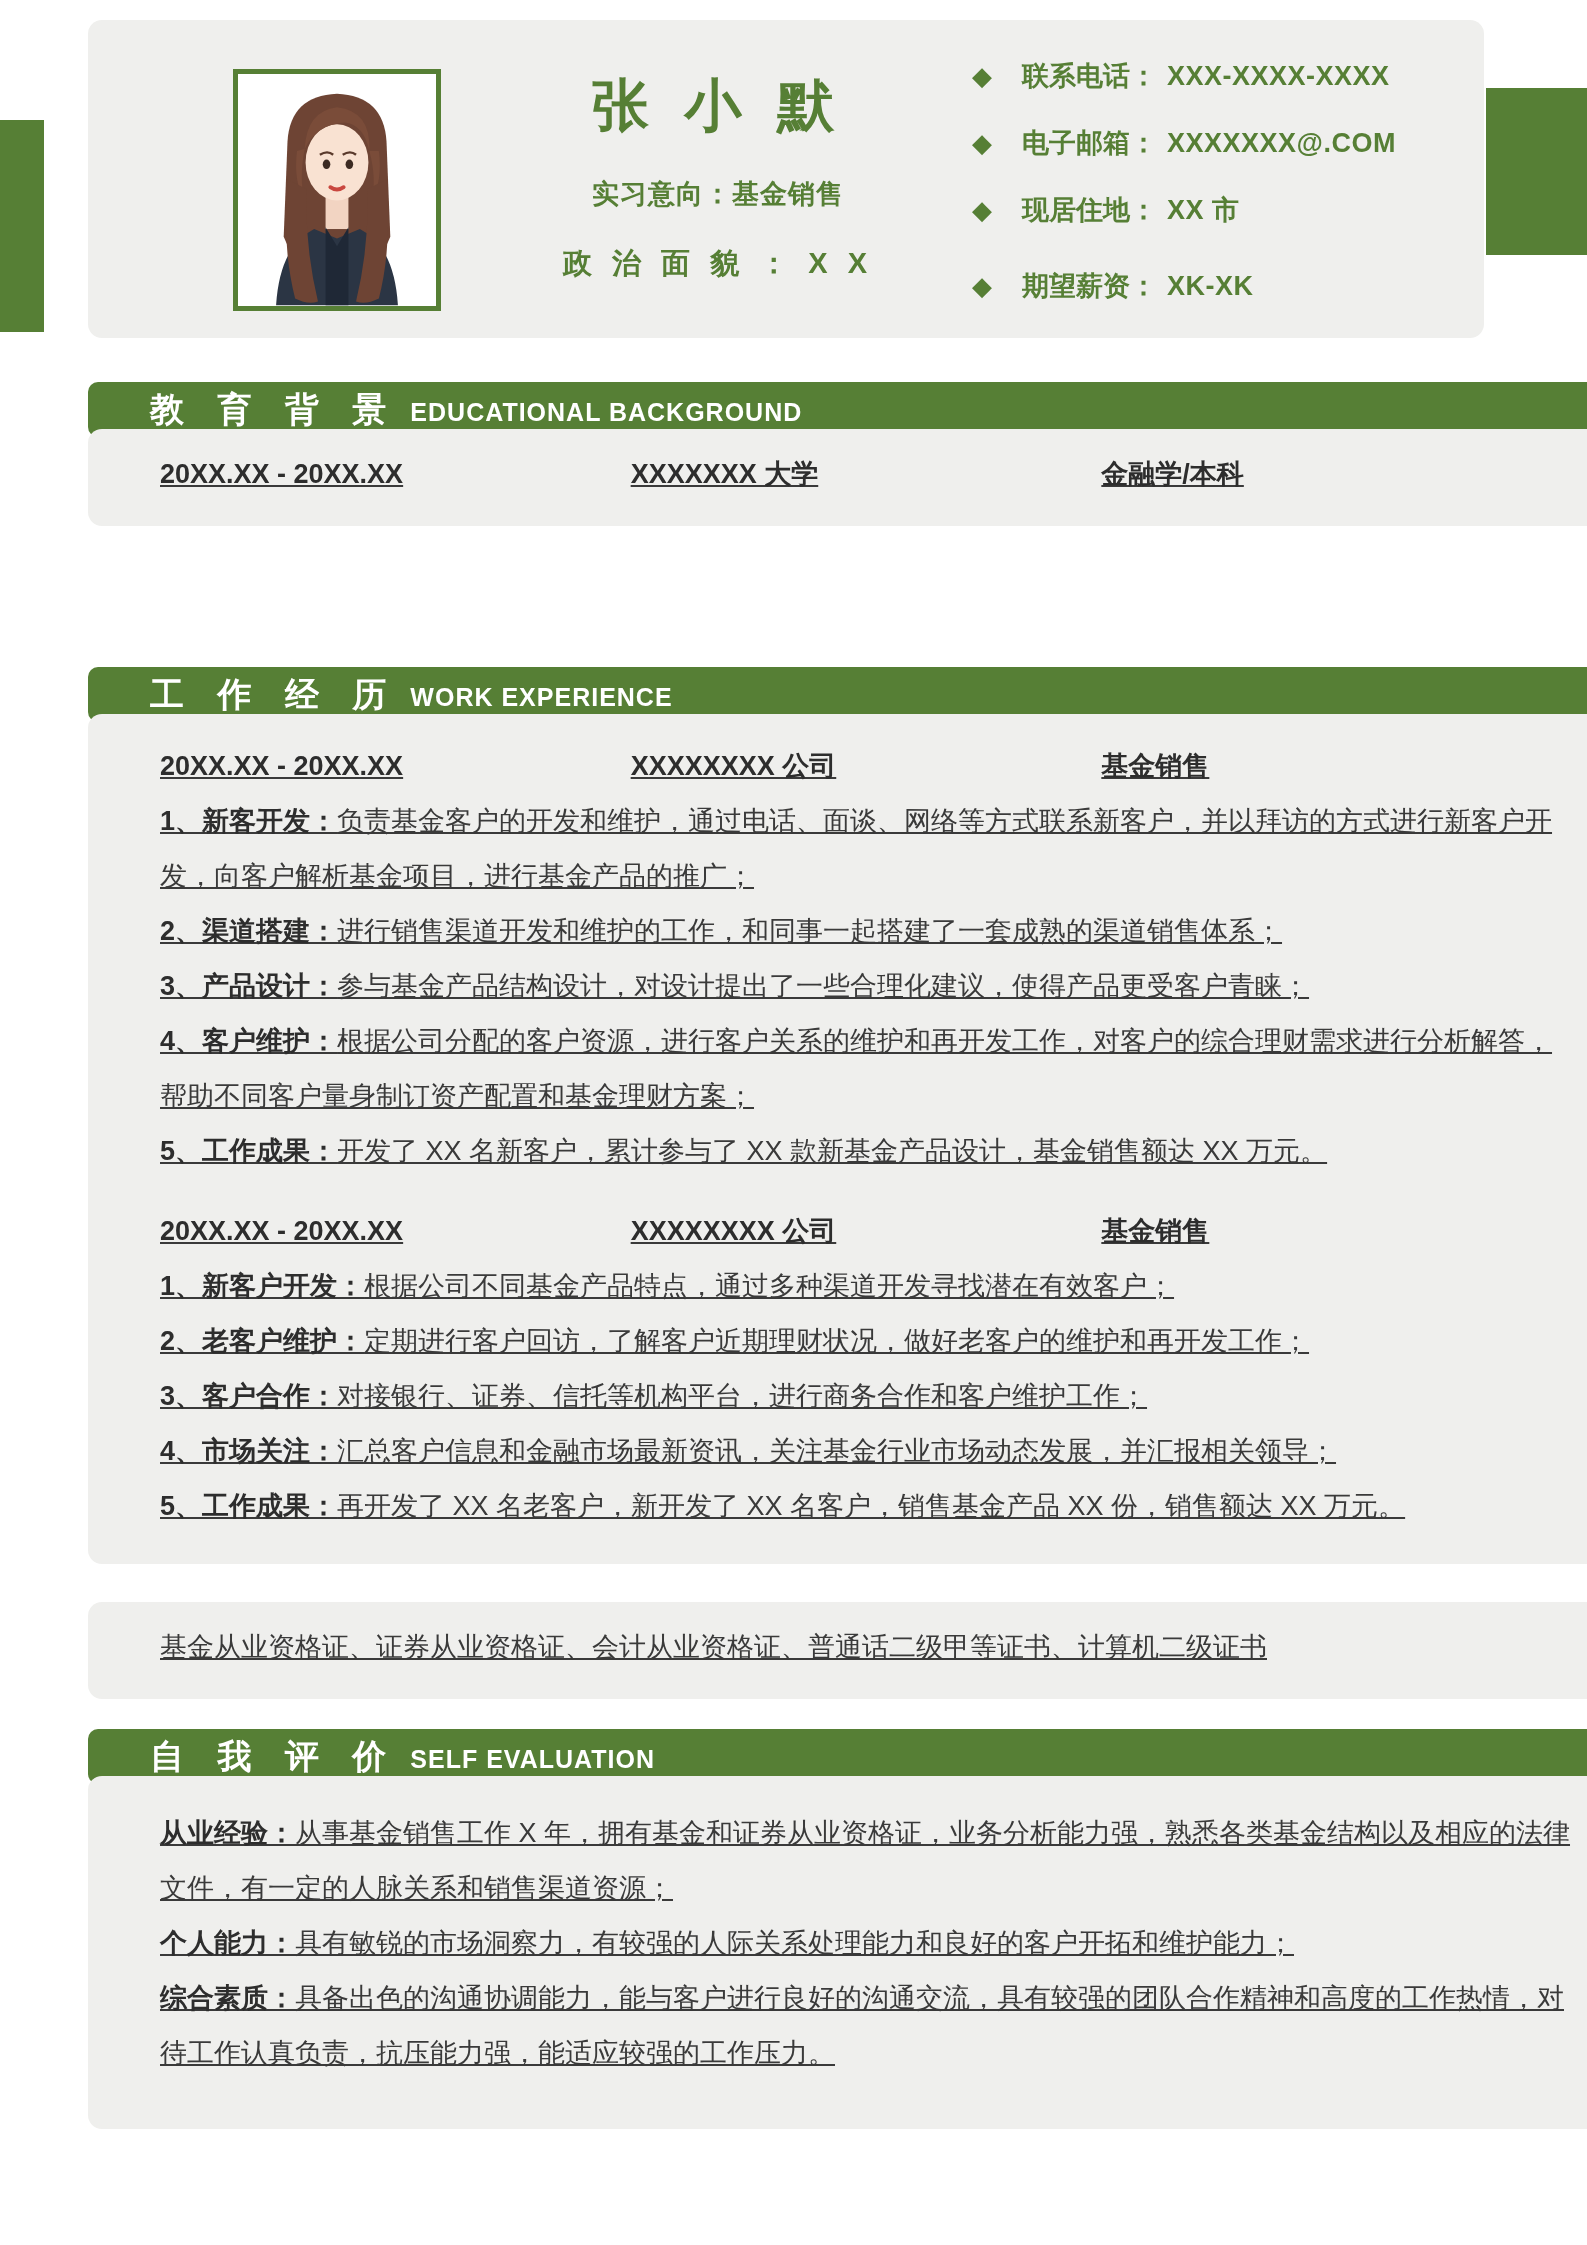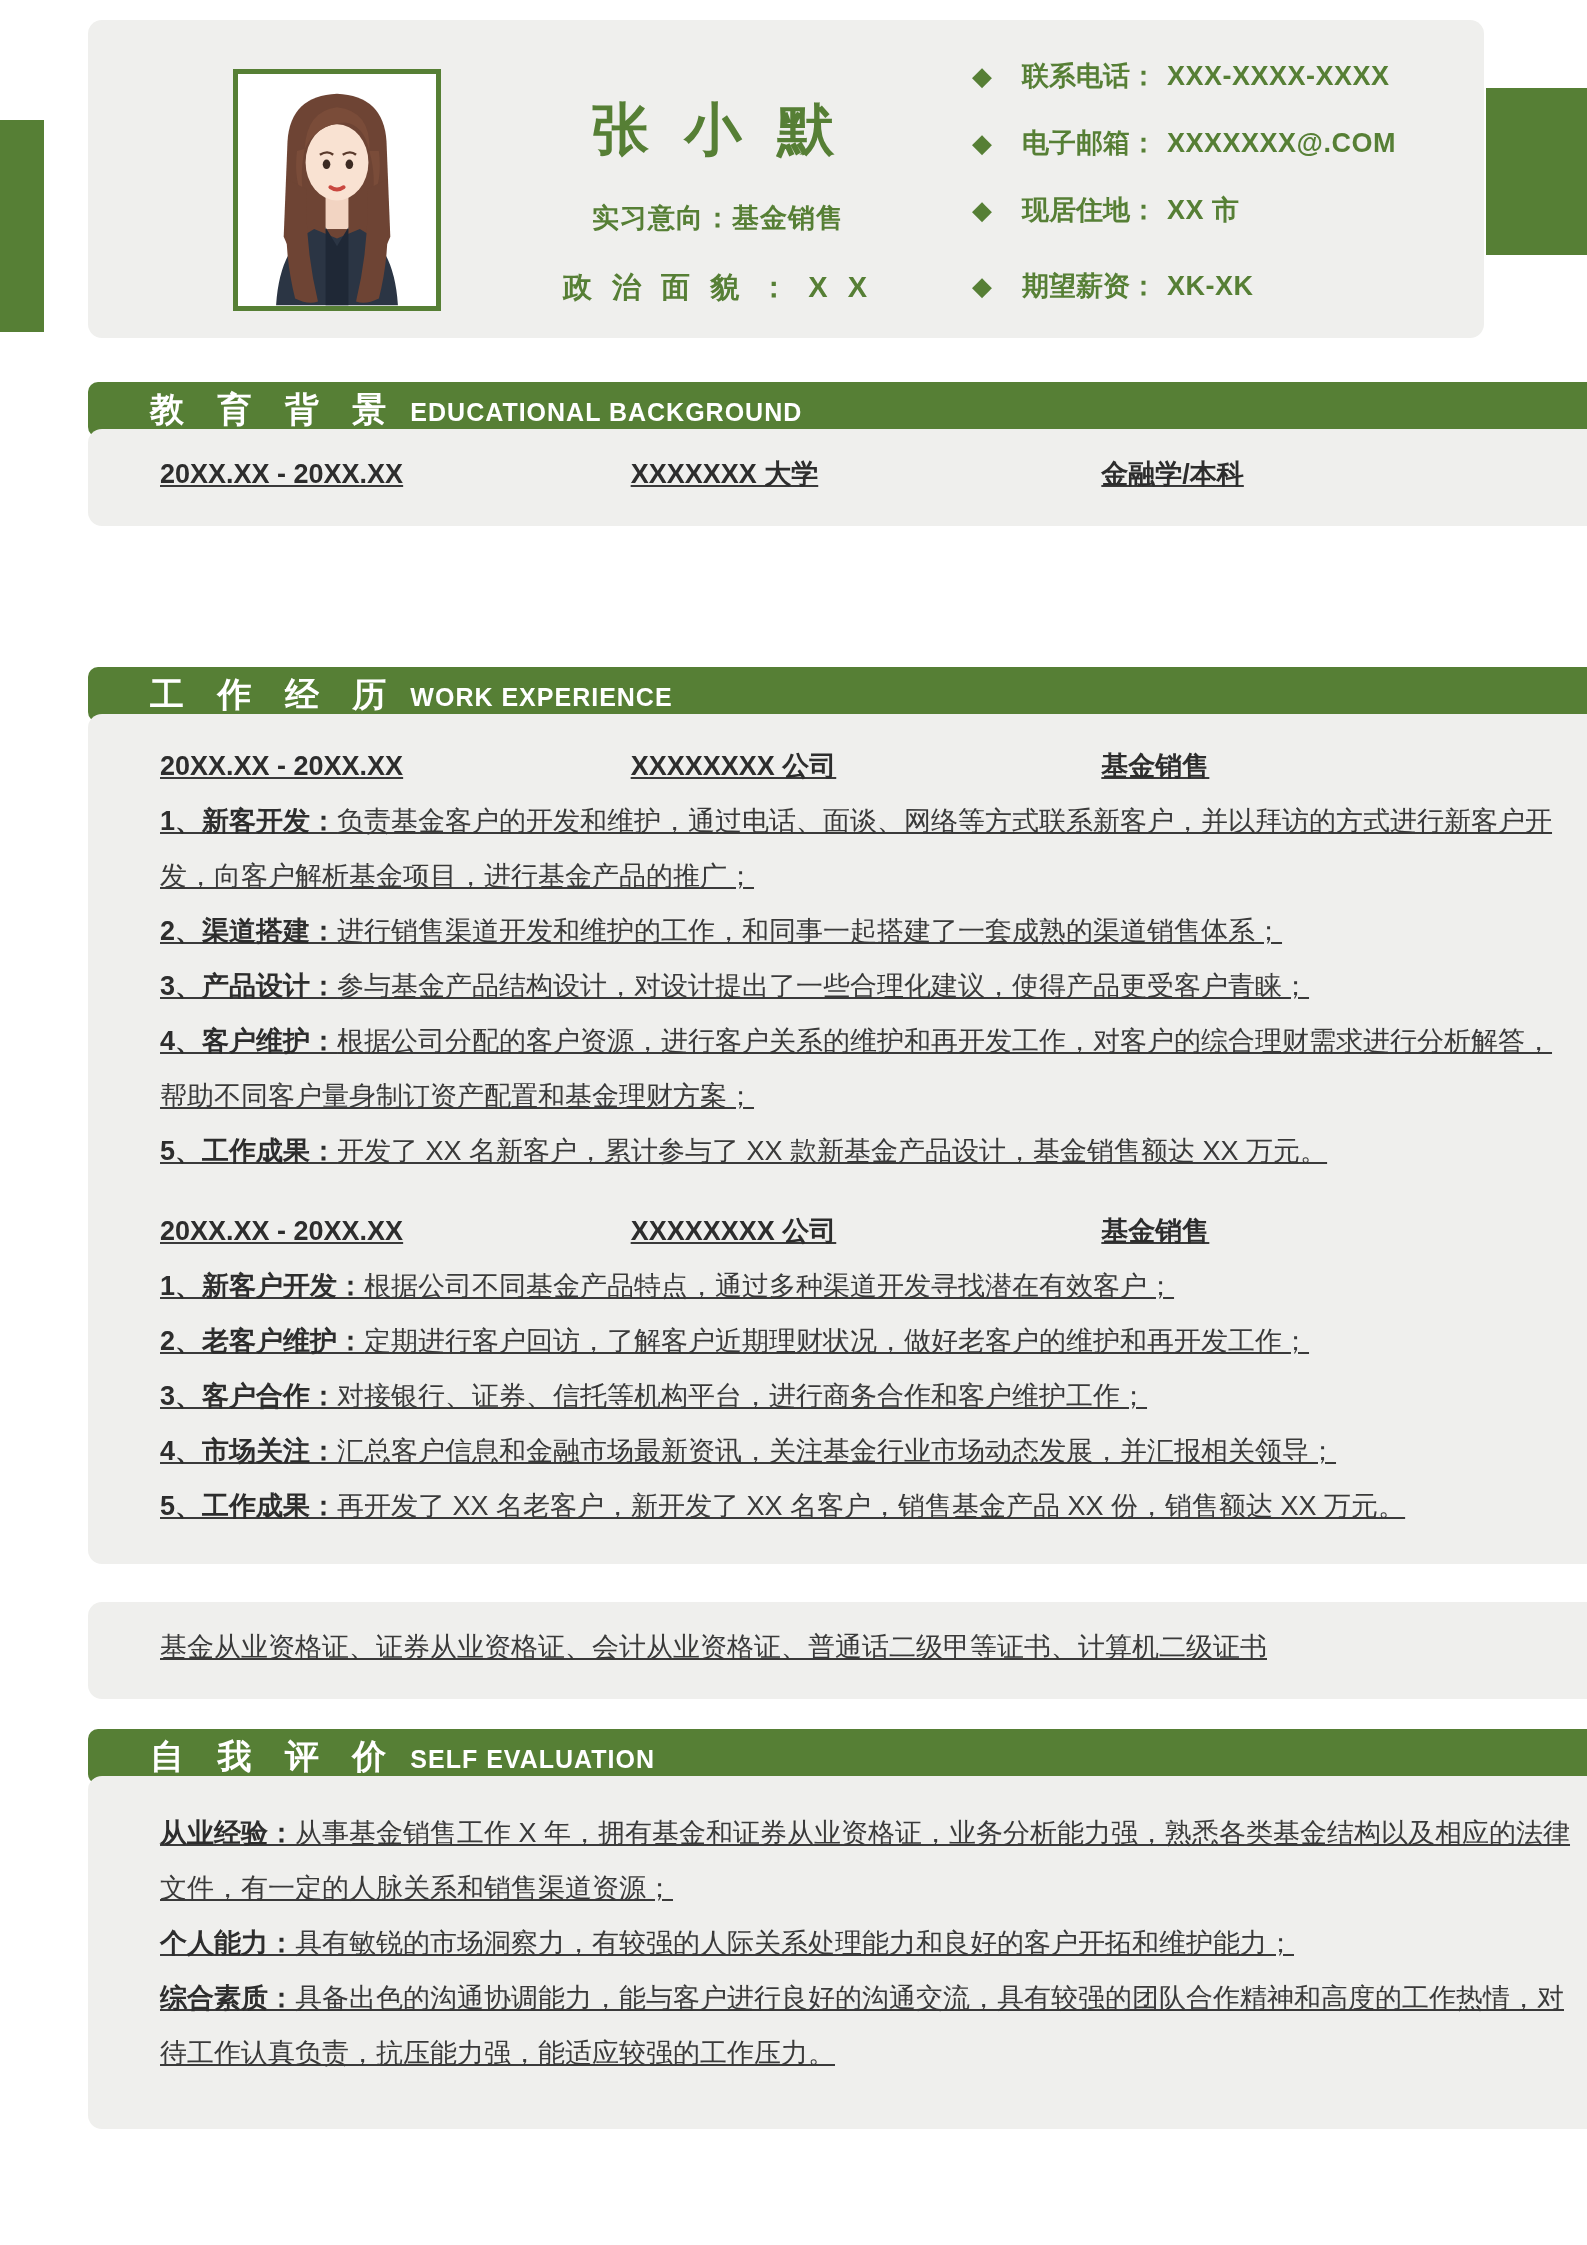--- a/index.html
+++ b/index.html
@@ -21,21 +21,21 @@
     position:absolute;left:88px;top:20px;width:1396px;height:318px;
     background:var(--gray);border-radius:14px;
   }
   .photo{
     position:absolute;left:145px;top:49px;width:208px;height:242px;
     background:#ffffff;border:5px solid var(--green);box-sizing:border-box;
   }
   .photo svg{display:block;width:100%;height:100%;}
   .identity{position:absolute;left:440px;top:0;width:380px;text-align:center;}
   .name{
-    margin-top:72px;font-size:57px;font-weight:bold;color:var(--green);
+    margin-top:48px;font-size:57px;font-weight:bold;color:var(--green);
     letter-spacing:10px;white-space:nowrap;
   }
   .intent{margin-top:31px;font-size:27px;font-weight:bold;color:var(--green);letter-spacing:1px;white-space:nowrap;}
   .politics{margin-top:32px;font-size:29px;font-weight:bold;color:var(--green);letter-spacing:6px;white-space:nowrap;}
   .contacts{
     position:absolute;left:884px;top:36px;display:flex;flex-direction:column;row-gap:27px;
   }
   .contact-row{display:flex;align-items:center;height:40px;white-space:nowrap;}
   .contact-row:last-child{margin-top:9px;}
   .diamond{

